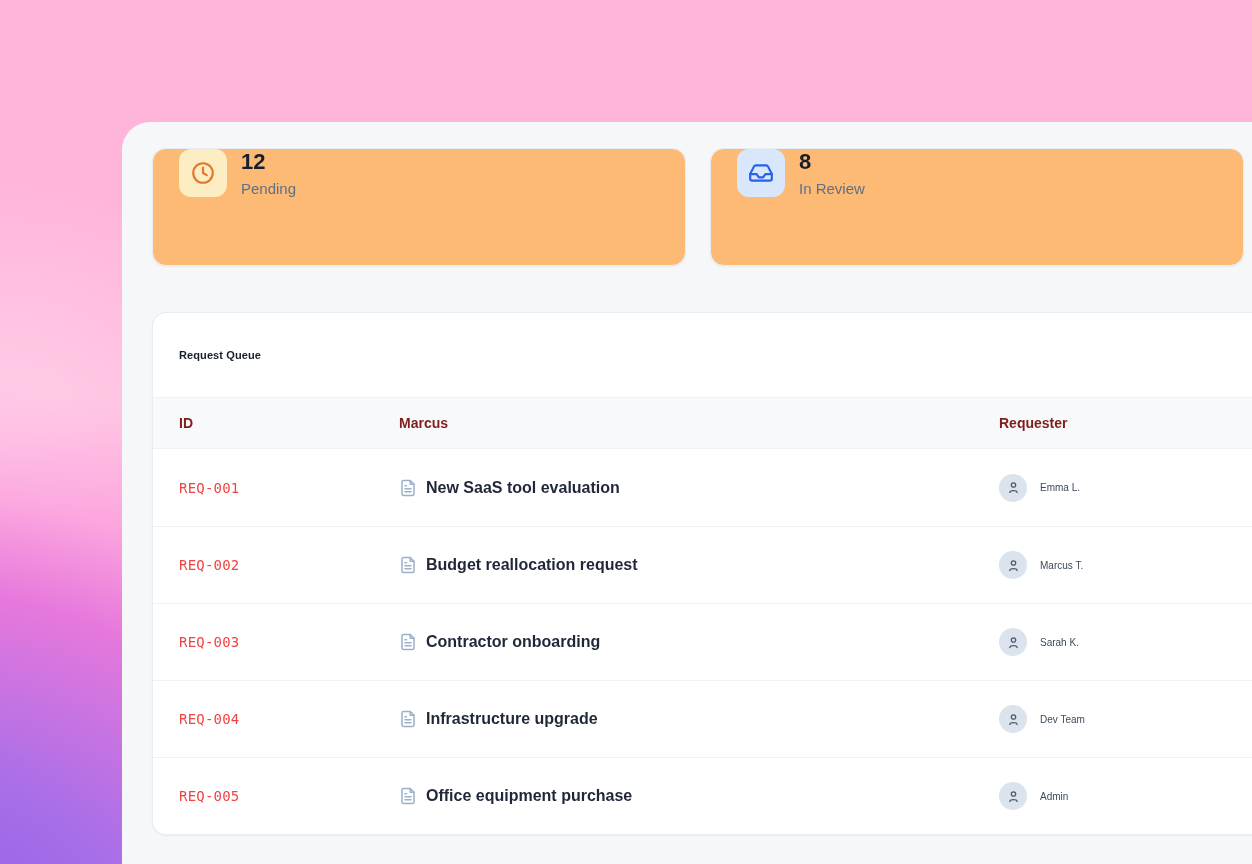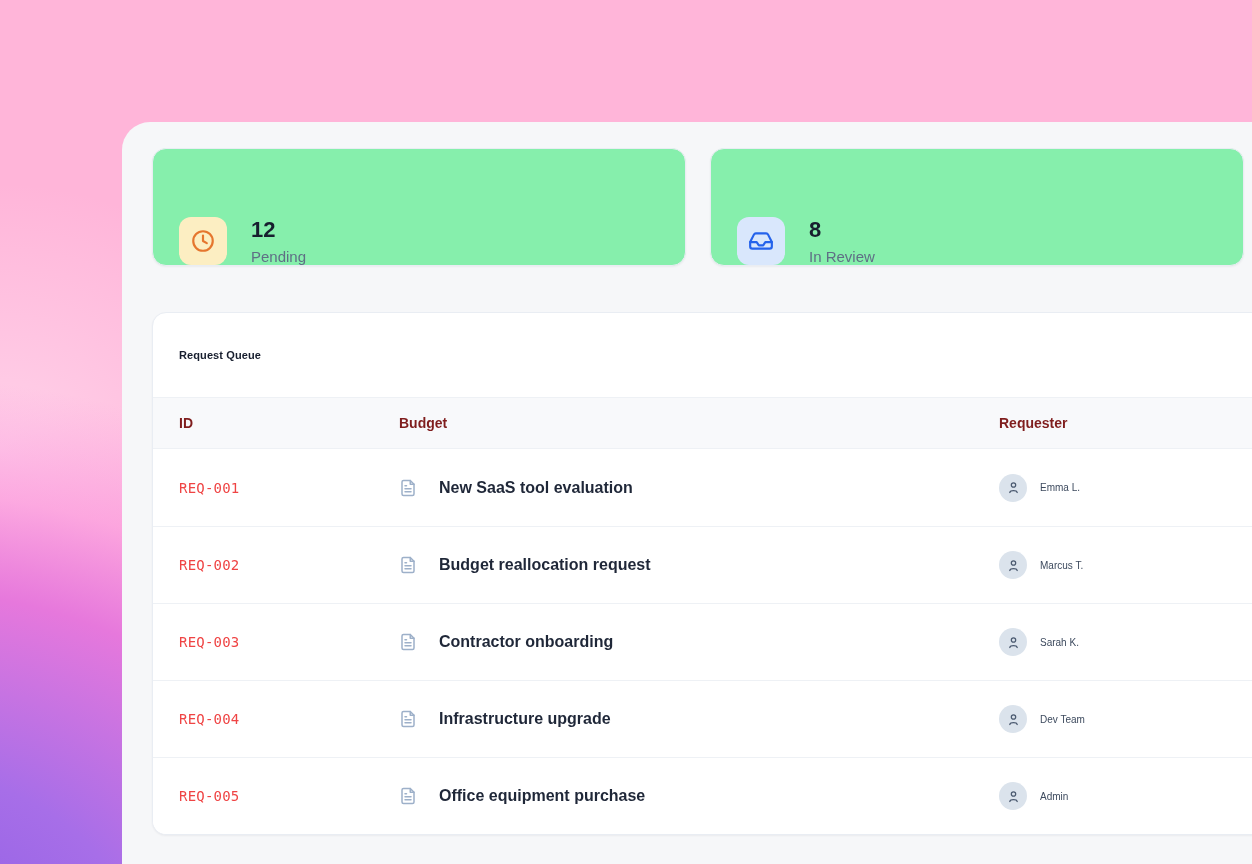--- a/index.html
+++ b/index.html
@@ -25,26 +25,26 @@
     width: 1560px; height: 1000px;
     background: #f6f7f9;
     border-radius: 28px;
     padding: 26px 30px 30px 30px;
   }
 
   
   .stats-row { display: flex; gap: 24px; margin-bottom: 46px; }
   .stat-card {
     width: 534px; height: 118px;
-    background: #86efac;
+    background: #fdba74;
     border: 1px solid #e9edf3;
     border-radius: 14px;
     box-shadow: 0 1px 2px rgba(16,24,40,0.05);
-    display: flex; align-items: flex-end;
-    padding-left: 26px; gap: 24px;
+    display: flex; align-items: flex-start;
+    padding-left: 26px; gap: 14px;
   }
   .stat-icon {
     width: 48px; height: 48px;
     border-radius: 12px;
     display: flex; align-items: center; justify-content: center;
     flex: 0 0 auto;
   }
   .stat-icon.amber { background: #fceec2; }
   .stat-icon.blue  { background: #d9e7fc; }
   .stat-value { font-size: 22px; font-weight: 700; color: #171e2e; line-height: 1.2; }
@@ -83,21 +83,21 @@
     background: #ffffff;
   }
   .trow + .trow { border-top: 1px solid #eef1f5; }
 
   .cell-id {
     font-family: "DejaVu Sans Mono", monospace;
     font-size: 14px;
     color: #ef4444;
     letter-spacing: 0.2px;
   }
-  .cell-request { display: flex; align-items: center; gap: 22px; }
+  .cell-request { display: flex; align-items: center; gap: 9px; }
   .request-text { font-size: 16px; font-weight: 700; color: #1f2738; }
   .cell-requester { display: flex; align-items: center; gap: 13px; }
   .avatar {
     width: 28px; height: 28px; border-radius: 50%;
     background: #dbe3ec;
     display: flex; align-items: center; justify-content: center;
     flex: 0 0 auto;
   }
   .requester-name { font-size: 10px; color: #3d4a5e; }
 
@@ -139,21 +139,21 @@
   </div>
 
   <div class="table-card">
 
     <div class="table-title-bar">
       <span class="table-title">Request Queue</span>
     </div>
 
     <div class="thead">
       <span class="th">ID</span>
-      <span class="th">Budget</span>
+      <span class="th">Marcus</span>
       <span class="th">Requester</span>
     </div>
 
     <div class="trow">
       <span class="cell-id">REQ-001</span>
       <span class="cell-request">
         <span>
             <svg width="18" height="18" viewBox="0 0 24 24" fill="none" stroke="#9db0c9" stroke-width="2" stroke-linecap="round" stroke-linejoin="round">
               <path d="M15 2H6a2 2 0 0 0-2 2v16a2 2 0 0 0 2 2h12a2 2 0 0 0 2-2V7Z"></path>
               <path d="M15 2v5h5"></path>

